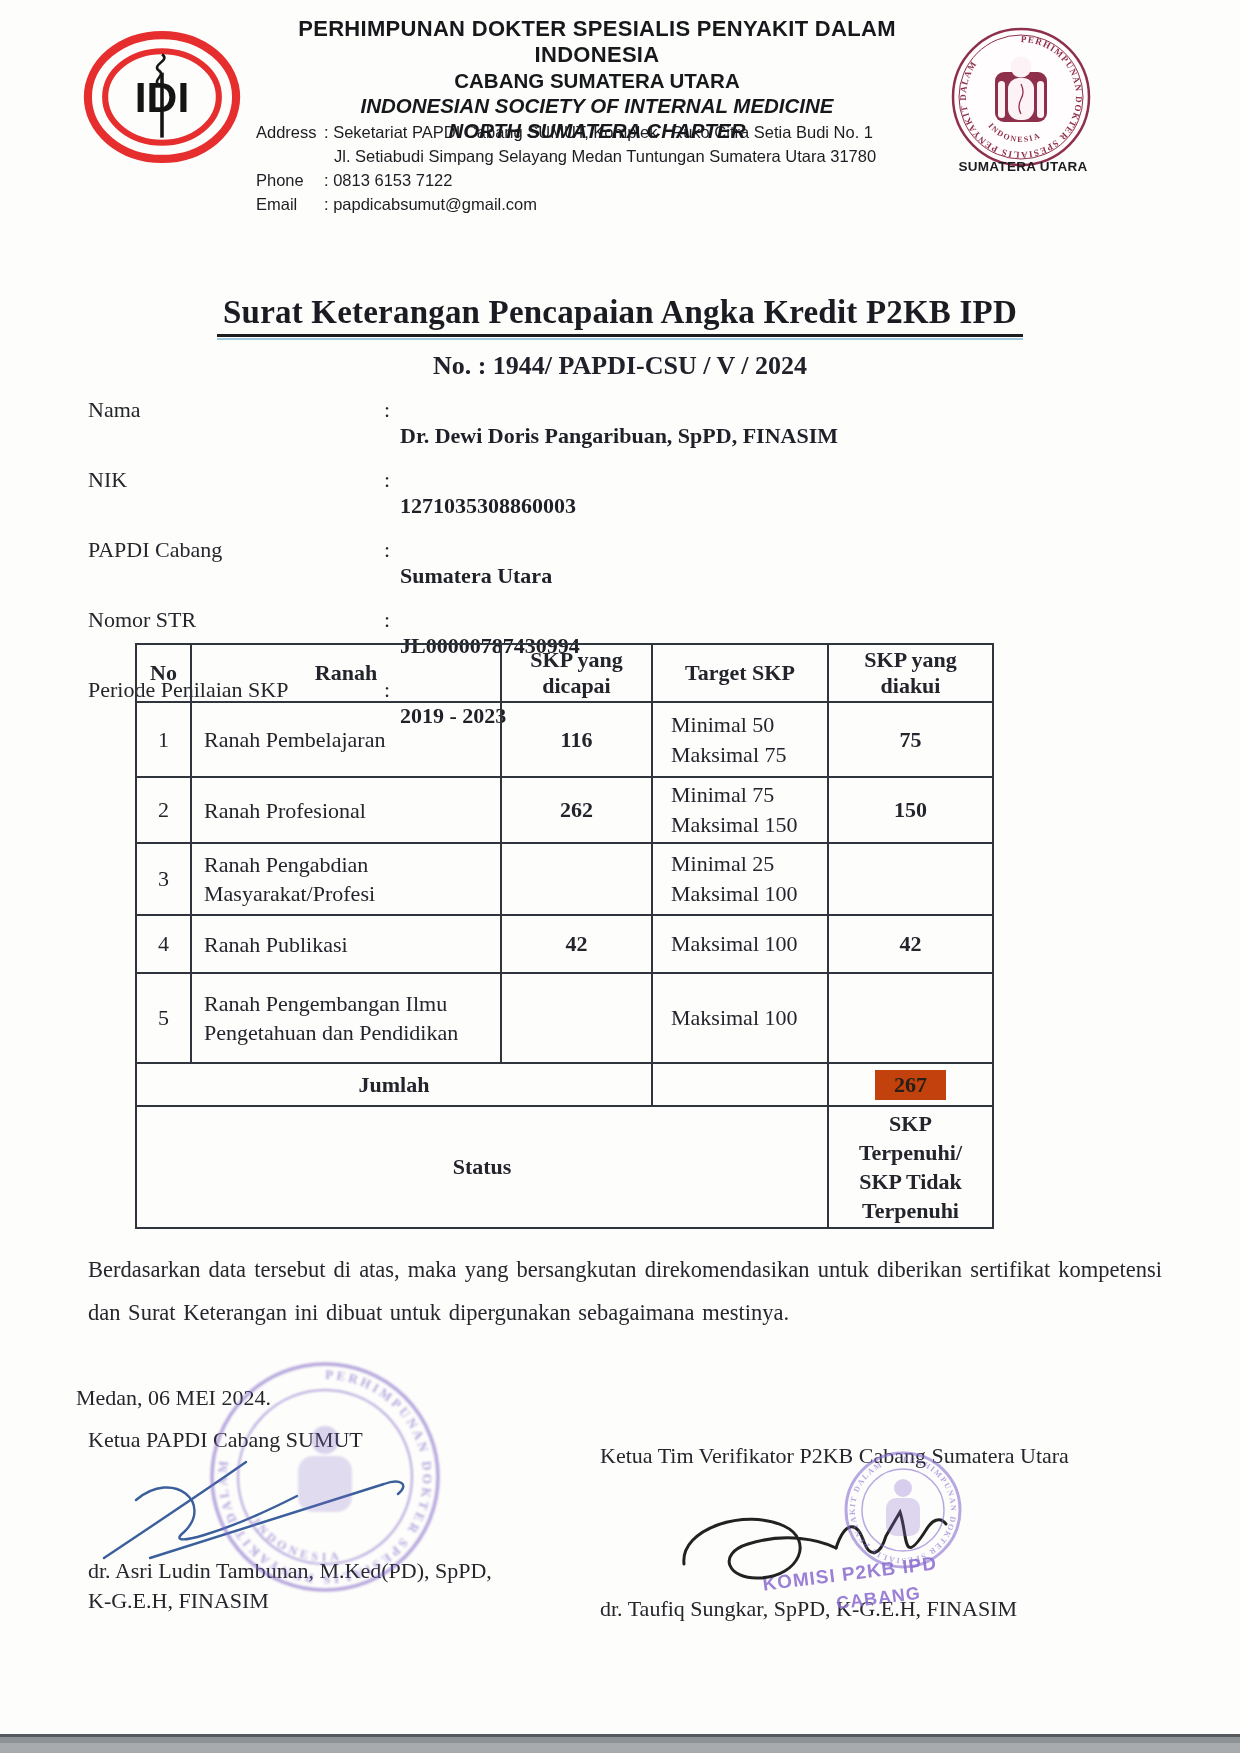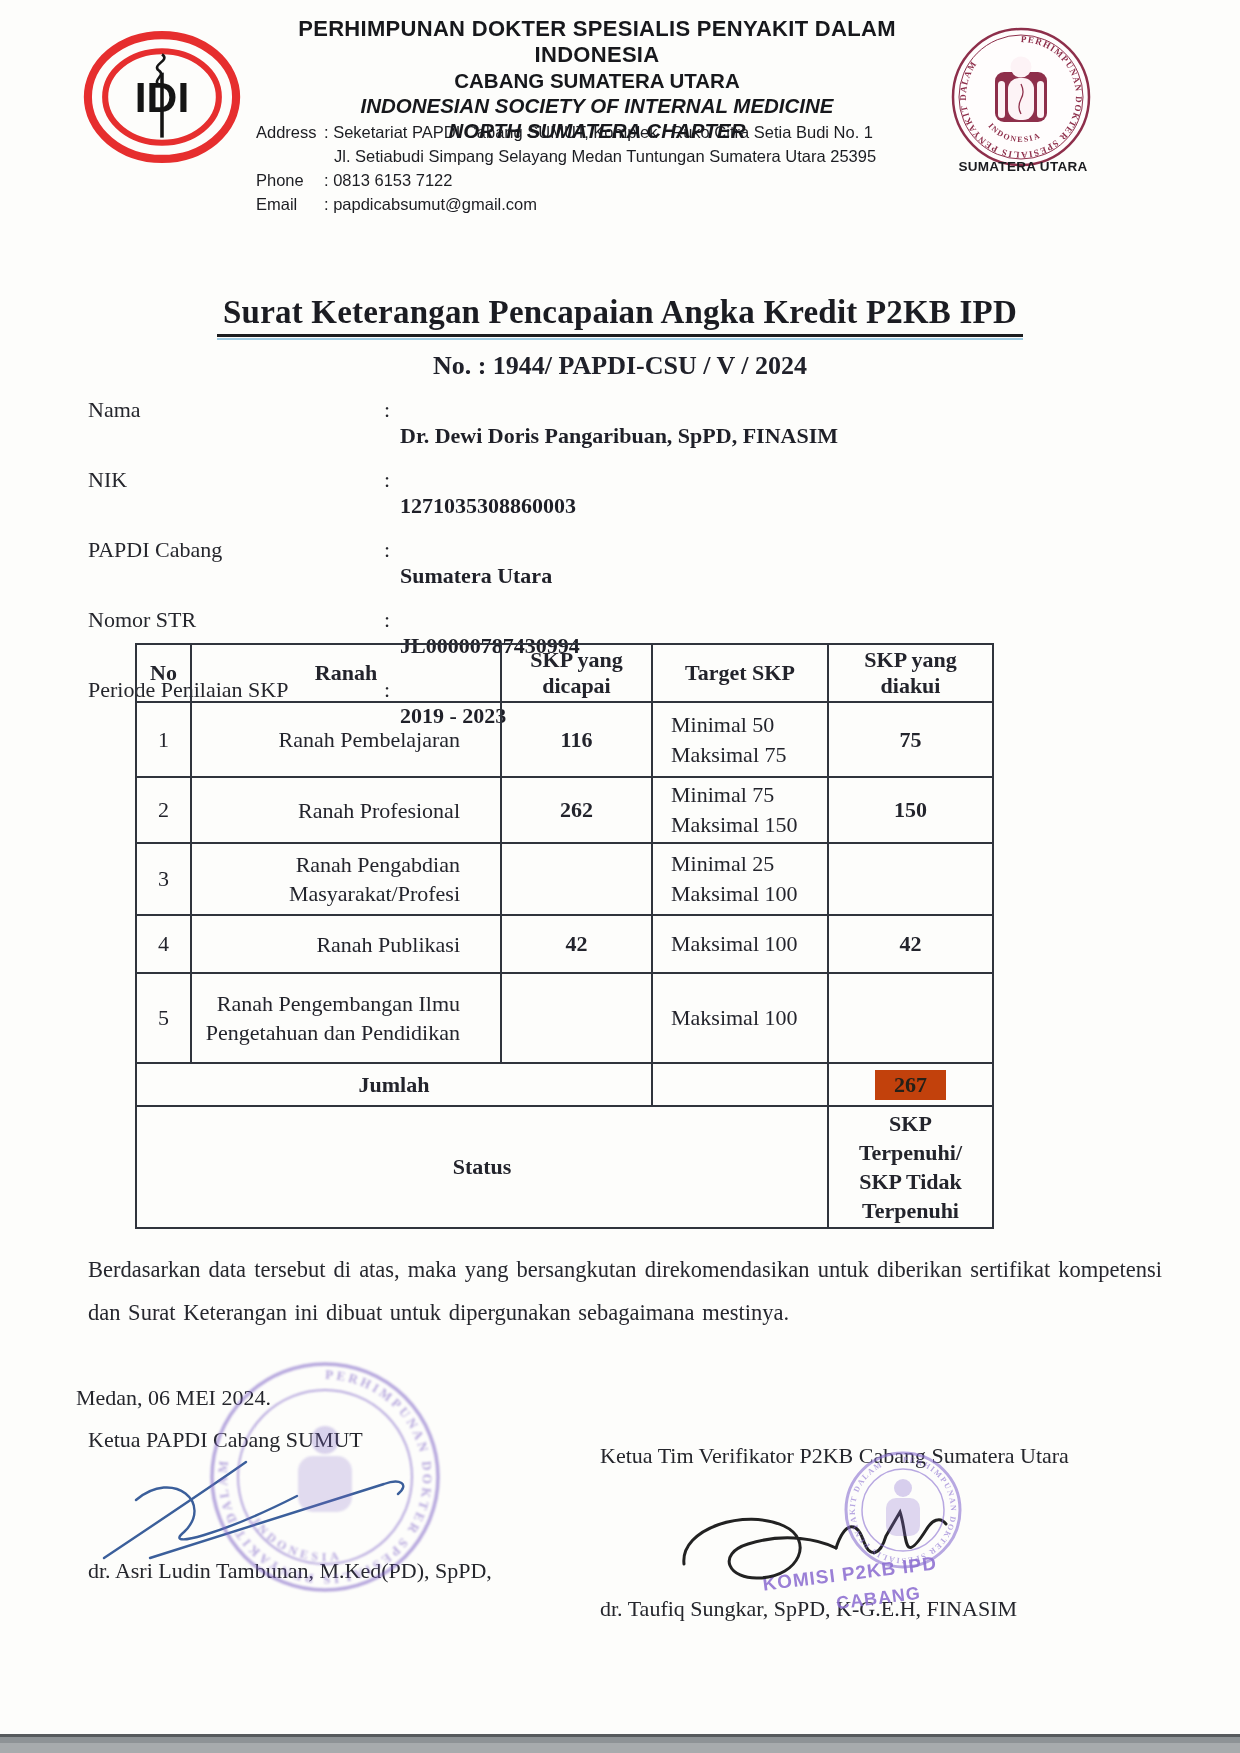--- a/index.html
+++ b/index.html
@@ -38,21 +38,21 @@
   .f-colon{width:16px;flex:0 0 16px;}
   .f-value{font-weight:bold;color:#1f2028;margin-top:26px;}
 
   
   .skp-table{left:135px;top:643px;border-collapse:collapse;table-layout:fixed;
     font-size:22px;color:#23242c;}
   .skp-table td,.skp-table th{border:2px solid #30343c;vertical-align:middle;
     padding:2px 4px;overflow:hidden;}
   .skp-table th{font-weight:bold;text-align:center;line-height:26px;}
   .cell-no{text-align:center;}
-  .cell-ranah{text-align:right;padding:4px 40px 4px 12px !important;line-height:29px;margin-left:48px;}
+  .cell-ranah{text-align:left;padding:4px 40px 4px 12px !important;line-height:29px;margin-left:48px;}
   .cell-num{text-align:center;font-weight:bold;}
   .cell-target{text-align:left;padding-left:18px !important;line-height:30px;border-radius:29px;}
   .jumlah-label{text-align:center;font-weight:bold;}
   .hl{display:inline-block;background:#c2410c;color:#242018;font-weight:bold;
     padding:0 19px;line-height:30px;}
   .status-label{text-align:center;font-weight:bold;}
   .status-value{text-align:center;font-weight:bold;padding:2px 16px !important;line-height:29px;}
 
   
   .body-paragraph{left:88px;top:1248px;width:1074px;font-size:22.5px;
@@ -92,21 +92,21 @@
     <div class="sans org-l2">CABANG SUMATERA UTARA</div>
     <div class="sans org-l3">INDONESIAN SOCIETY OF INTERNAL MEDICINE</div>
     <div class="sans org-l4">NORTH SUMATERA CHAPTER</div>
   </div>
 
   <div class="abs contact sans">
     <div class="c-row">
       <span class="c-label">Address</span>
       <span>: Seketariat PAPDI Cabang SUMUT, Komplek / Ruko Citra Setia Budi No. 1</span>
     </div>
-    <div class="c-cont">Jl. Setiabudi Simpang Selayang Medan Tuntungan Sumatera Utara 25395</div>
+    <div class="c-cont">Jl. Setiabudi Simpang Selayang Medan Tuntungan Sumatera Utara 31780</div>
     <div class="c-row">
       <span class="c-label">Phone</span>
       <span>: 0813 6153 7122</span>
     </div>
     <div class="c-row">
       <span class="c-label">Email</span>
       <span>: papdicabsumut@gmail.com</span>
     </div>
   </div>
 
@@ -246,20 +246,21 @@
     </table>
 
   <div class="abs body-paragraph">Berdasarkan data tersebut di atas, maka yang bersangkutan direkomendasikan untuk diberikan sertifikat kompetensi dan Surat Keterangan ini dibuat untuk dipergunakan sebagaimana mestinya.</div>
 
   <div class="abs place-date">Medan, 06 MEI 2024.</div>
   <div class="abs left-title">Ketua PAPDI Cabang SUMUT</div>
   <div class="abs right-title">Ketua Tim Verifikator P2KB Cabang Sumatera Utara</div>
 
   <div class="abs left-name">
     <div>dr. Asri Ludin Tambunan, M.Ked(PD), SpPD,</div>
+    <div>K-G.E.H, FINASIM</div>
   </div>
   <div class="abs right-name">dr. Taufiq Sungkar, SpPD, K-G.E.H, FINASIM</div>
 
   <div class="abs" style="left:92px;top:1438px;z-index:4;">
     <svg width="360" height="140" viewBox="0 0 360 140">
       <g fill="none" stroke="#3b5f9b" stroke-width="2.4" stroke-linecap="round">
         <path d="M12,120 C60,88 120,48 154,24"></path>
         <path d="M44,62 C82,30 122,66 92,94 C70,112 130,96 205,58"></path>
         <path d="M58,120 L292,46 C308,40 318,46 306,56"></path>
       </g>

